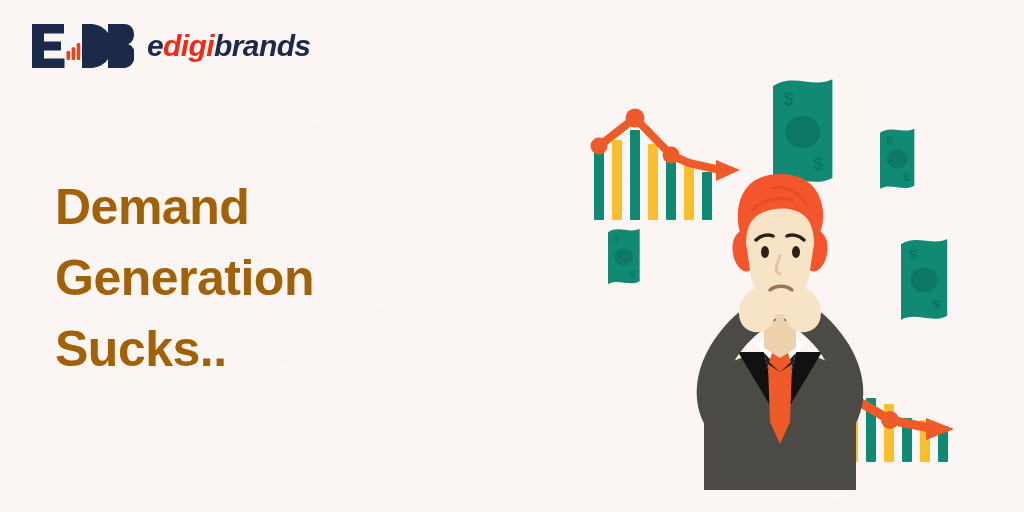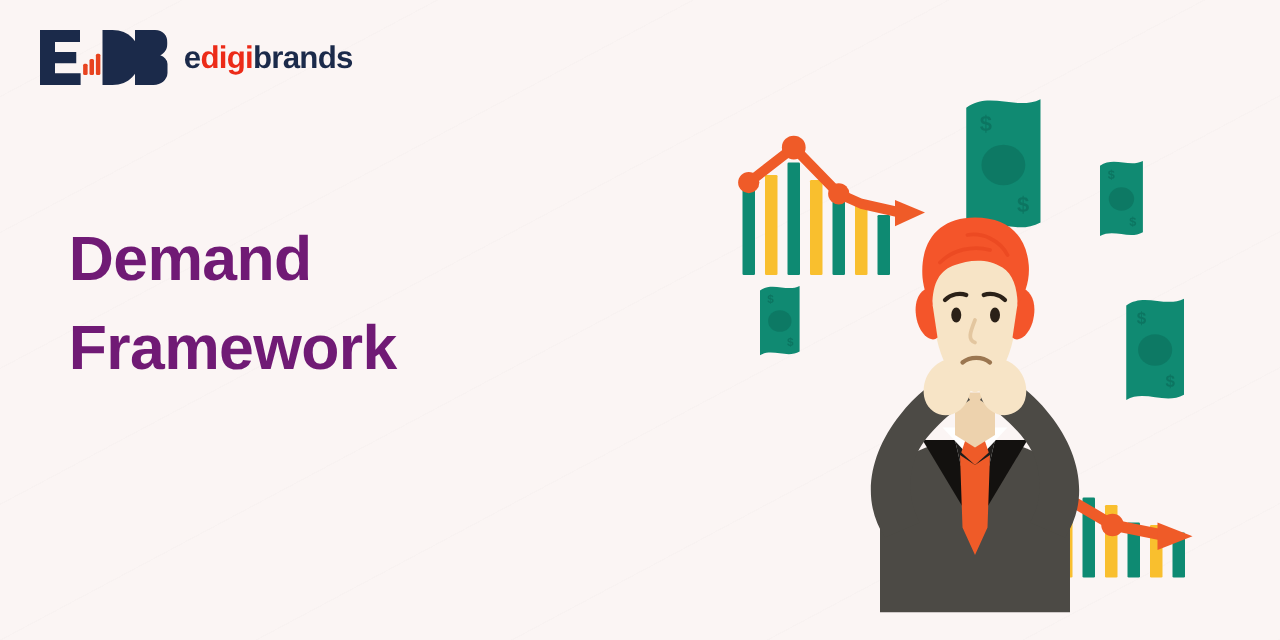--- a/index.html
+++ b/index.html
@@ -37,40 +37,41 @@
     left: 30px;
     top: 22px;
     display: flex;
     align-items: center;
     gap: 13px;
   }
   .logo-mark {
     display: block;
   }
   .logo-word {
-    font-size: 25px;
+    font-size: 30px;
     font-weight: 700;
     letter-spacing: -0.6px;
     line-height: 1;
     white-space: nowrap;
+    font-style: italic;
   }
   .logo-word .seg-navy { color: #1b2a4a; }
   .logo-word .seg-red  { color: #ec2b18; }
 
   
   .headline {
     position: absolute;
     left: 55px;
     top: 138px;
     width: 420px;
     font-size: 50px;
     font-weight: 700;
     line-height: 1.42;
     letter-spacing: -0.5px;
-    color: #701a75;
+    color: #a16207;
   }
   .headline-line { display: block; white-space: nowrap; }
 
   
   .illustration {
     position: absolute;
     left: 568px;
     top: 70px;
     width: 420px;
     height: 420px;
@@ -102,21 +103,22 @@
                M90 27.6 H91.4 C94.4 27.6 96 29.2 96 31.8 C96 34.4 94.4 36.2 91.4 36.2 H90 Z" fill="#1b2a4a"></path>
     </svg>
 
     <div class="logo-word">
       <span class="seg-navy">e</span><span class="seg-red">digi</span><span class="seg-navy">brands</span>
     </div>
   </div>
 
   <h1 class="headline">
     <span class="headline-line">Demand</span>
-    <span class="headline-line">Framework</span>
+    <span class="headline-line">Generation</span>
+    <span class="headline-line">Sucks..</span>
   </h1>
 
   <div class="illustration">
     <svg viewBox="0 0 420 420" xmlns="http://www.w3.org/2000/svg">
 
       <defs>
 
         <g id="note">
           <path d="M0 6 C14 -4 30 8 44 1 L44 74 C30 82 14 70 0 78 Z" fill="#108a72"></path>
           <ellipse cx="22" cy="40" rx="13" ry="12" fill="#0b6f5c" opacity="0.62"></ellipse>

